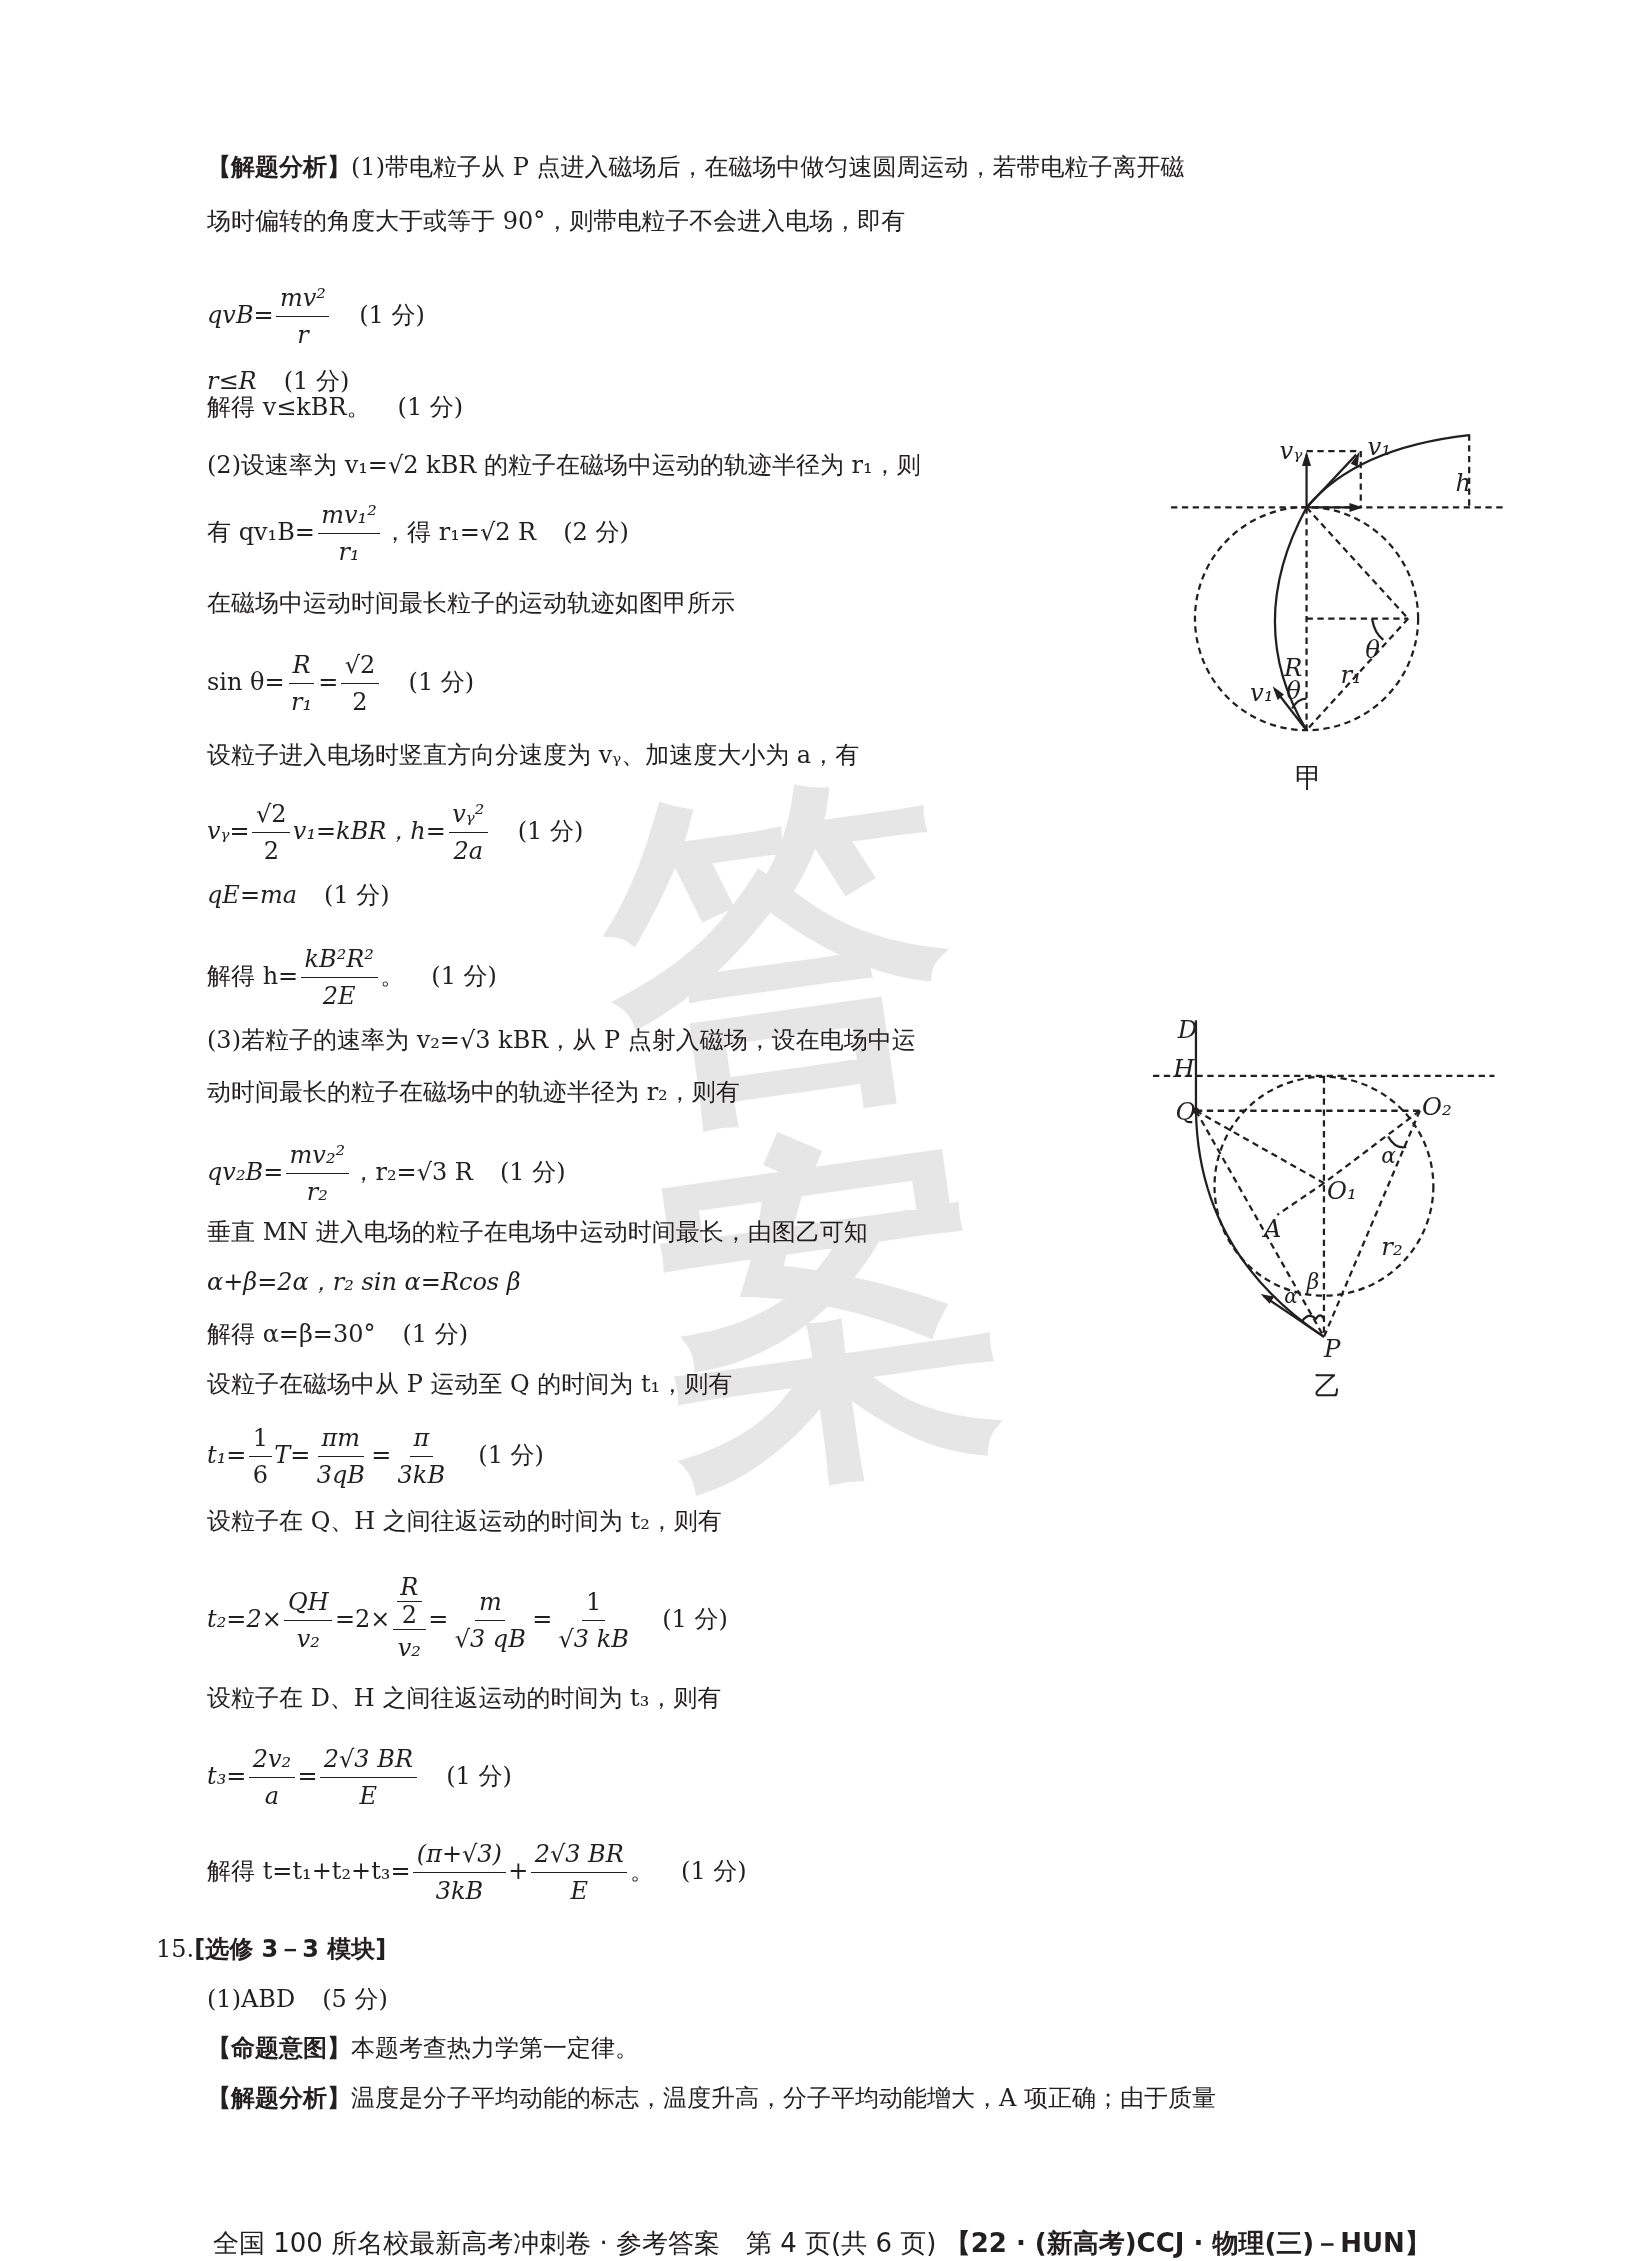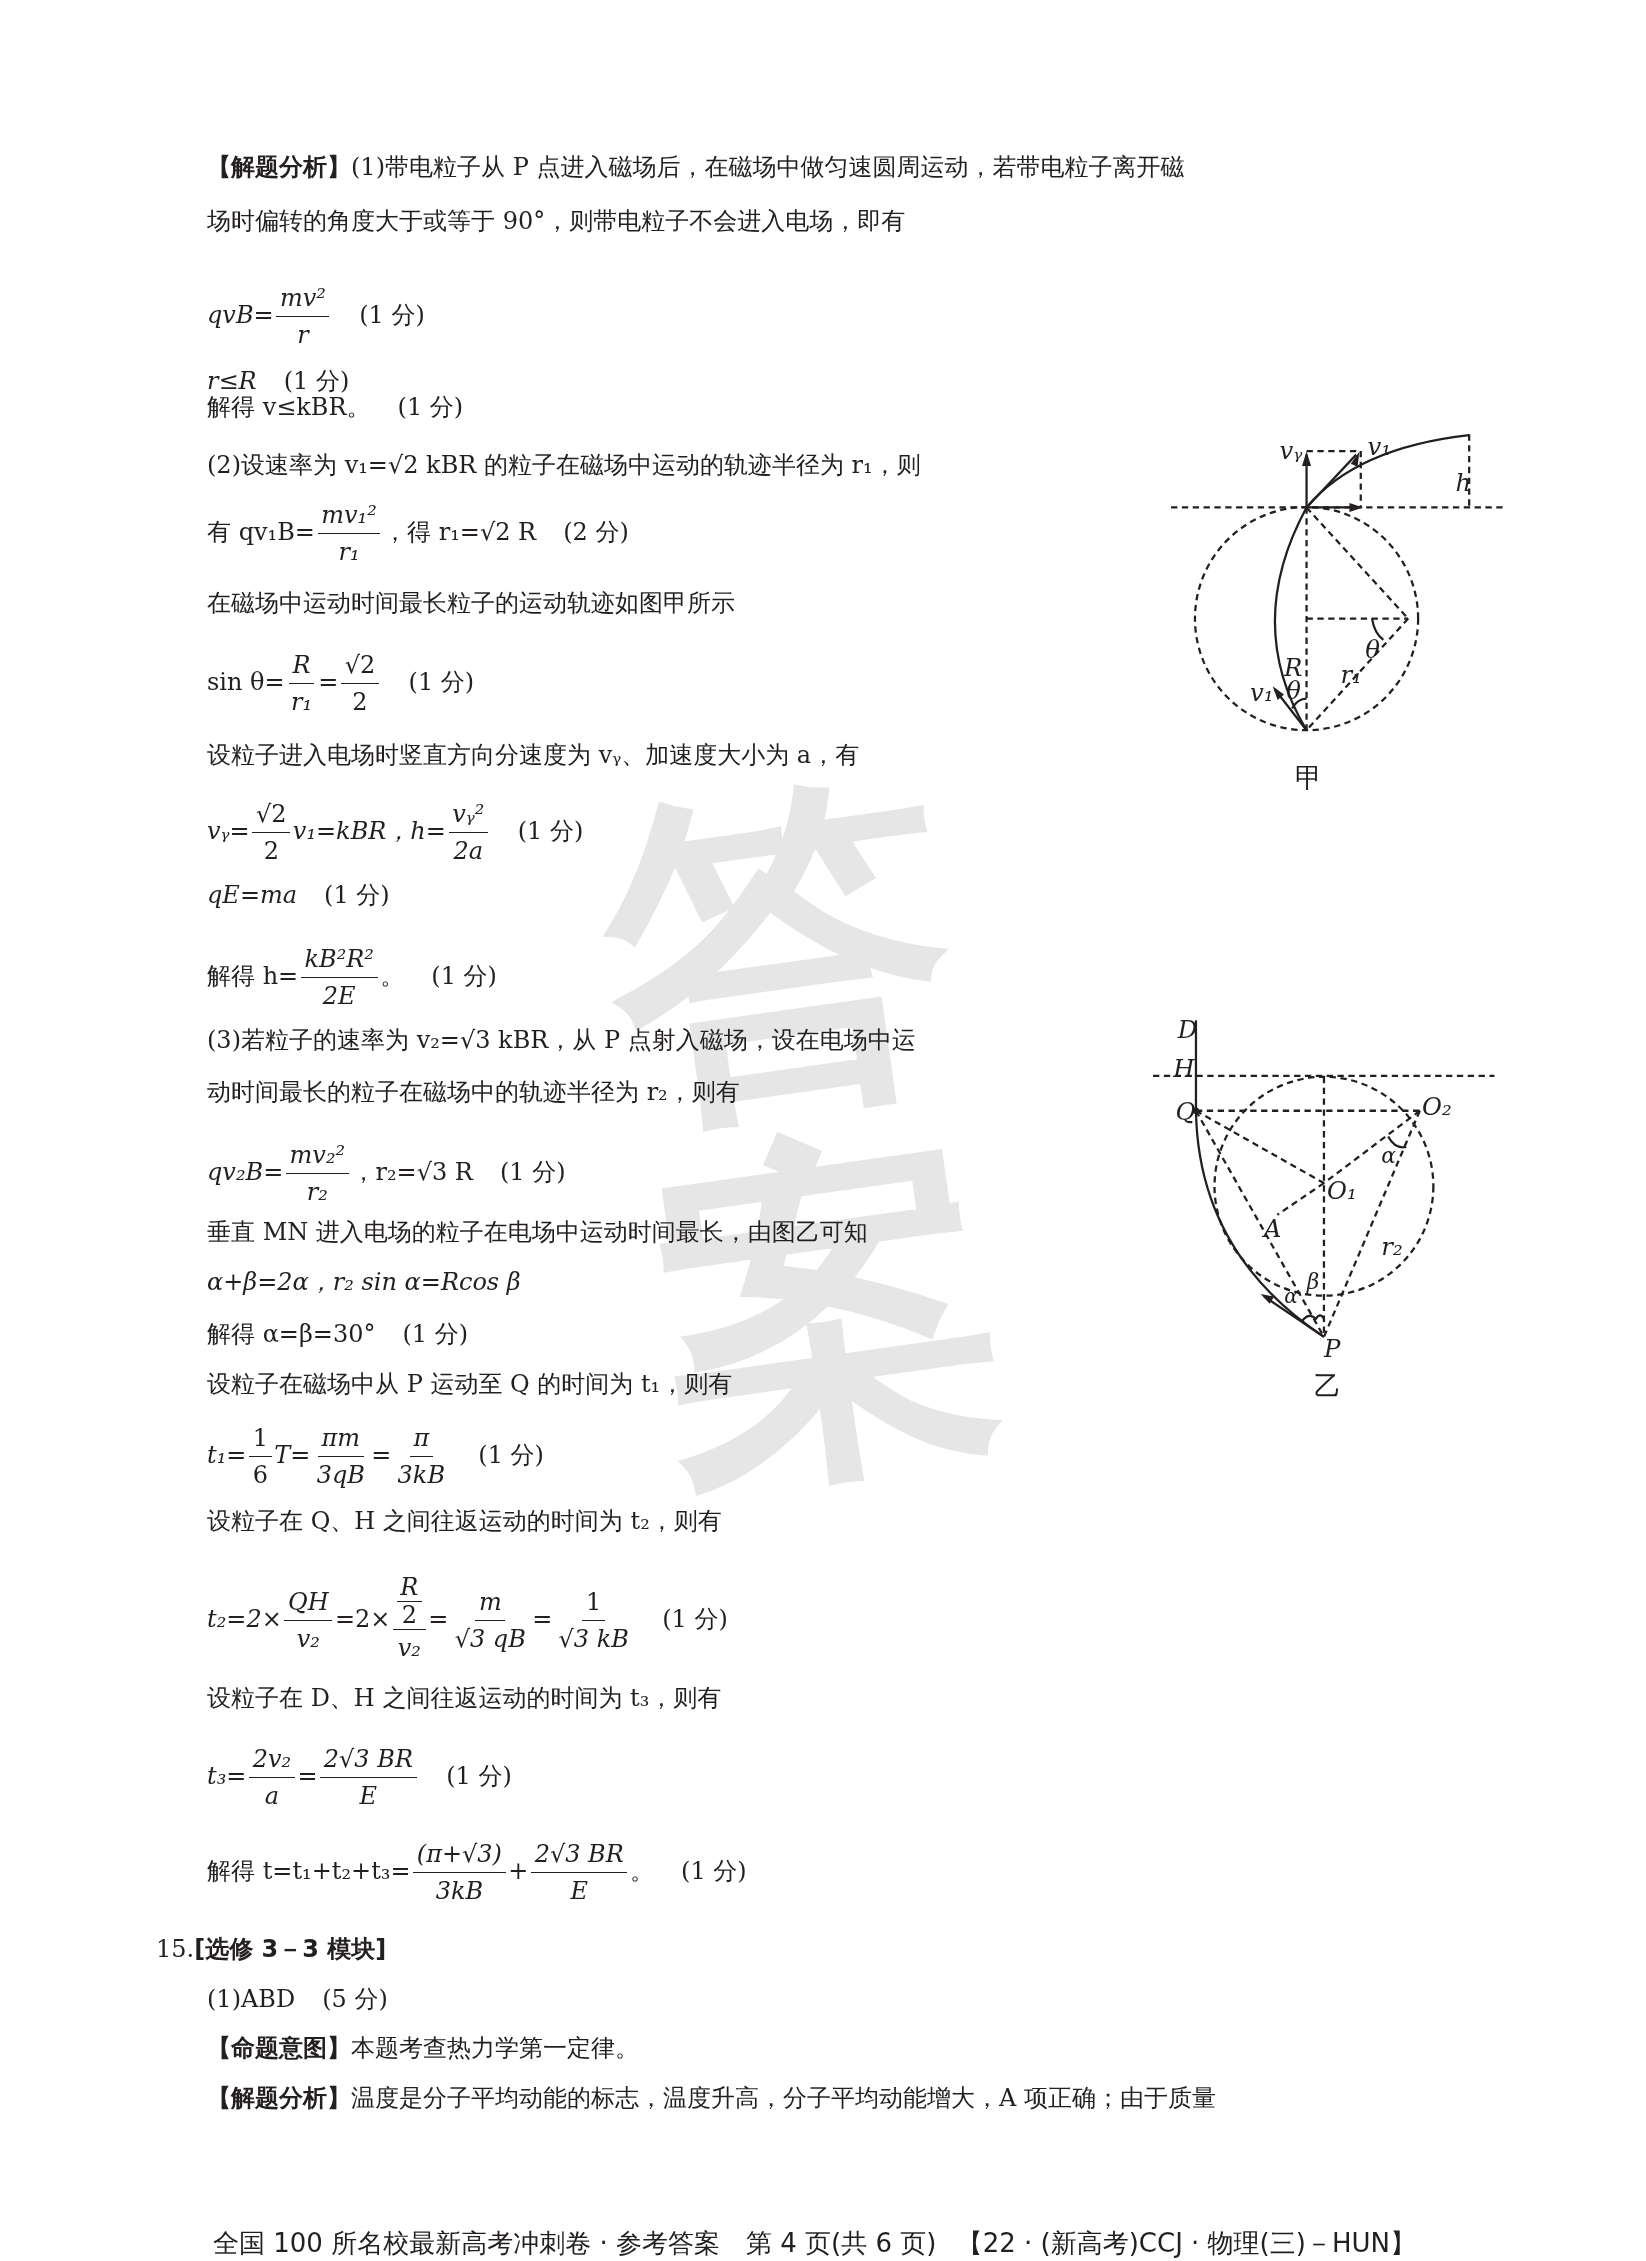--- a/index.html
+++ b/index.html
@@ -32,21 +32,21 @@
     position: absolute; z-index: 1; text-decoration: underline;
   }
   .fig-label {
     position: absolute; font-size: 27px; font-family: "DejaVu Serif", serif;
   }
   .footer {
     position: absolute; left: 213px; top: 2225px; font-size: 26px;
     line-height: 36px; white-space: nowrap;
     font-family: "DejaVu Sans", sans-serif;
   }
-  .footer .tag { font-weight: normal; margin-left: 12px; }
+  .footer .tag { font-weight: bold; }
   svg text { font-family: "DejaVu Serif", serif; font-style: italic; fill: #231f20; }
 </style>
 </head>
 <body>
 
 <div class="watermark">答案</div>
 
 <div class="line" style="top:147px;"><span class="bold">【解题分析】</span><span>(1)带电粒子从 P 点进入磁场后，在磁场中做匀速圆周运动，若带电粒子离开磁</span></div>
 <div class="line" style="top:201px;">场时偏转的角度大于或等于 90°，则带电粒子不会进入电场，即有</div>
 <div class="line" style="top:253px;margin-top:27px;"><i>qvB=</i><span class="frac">

